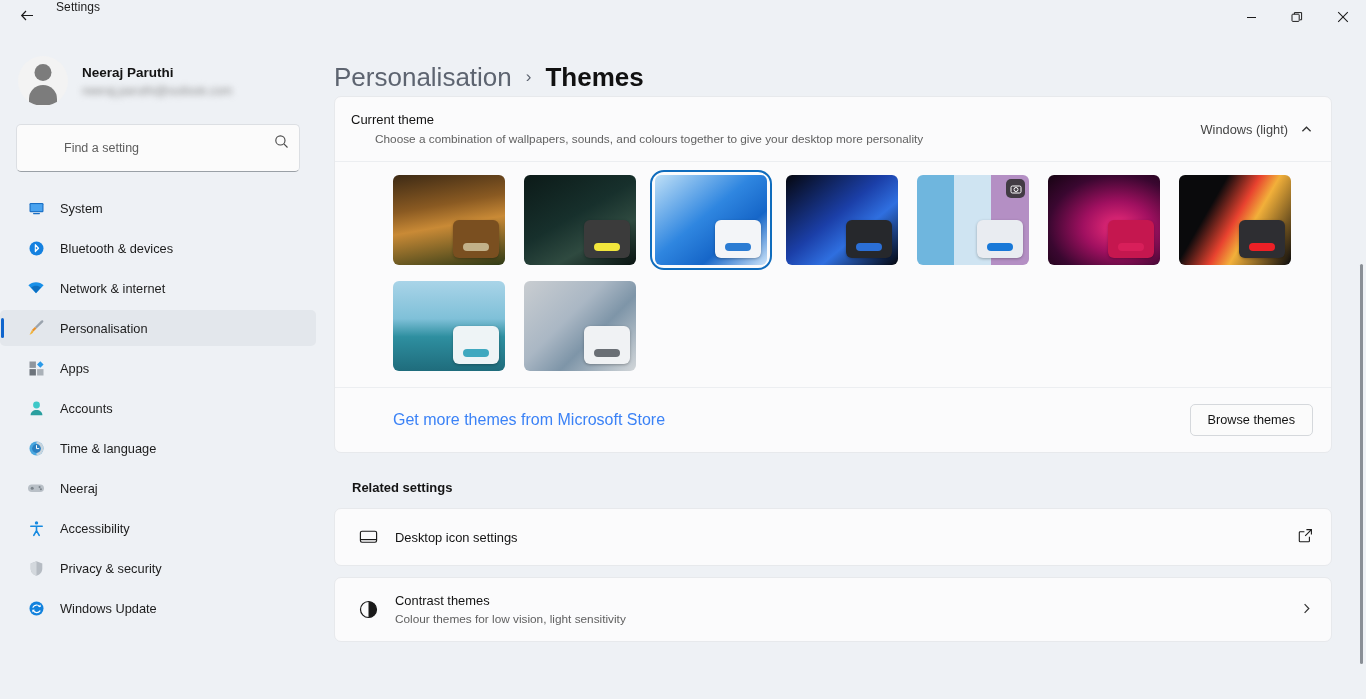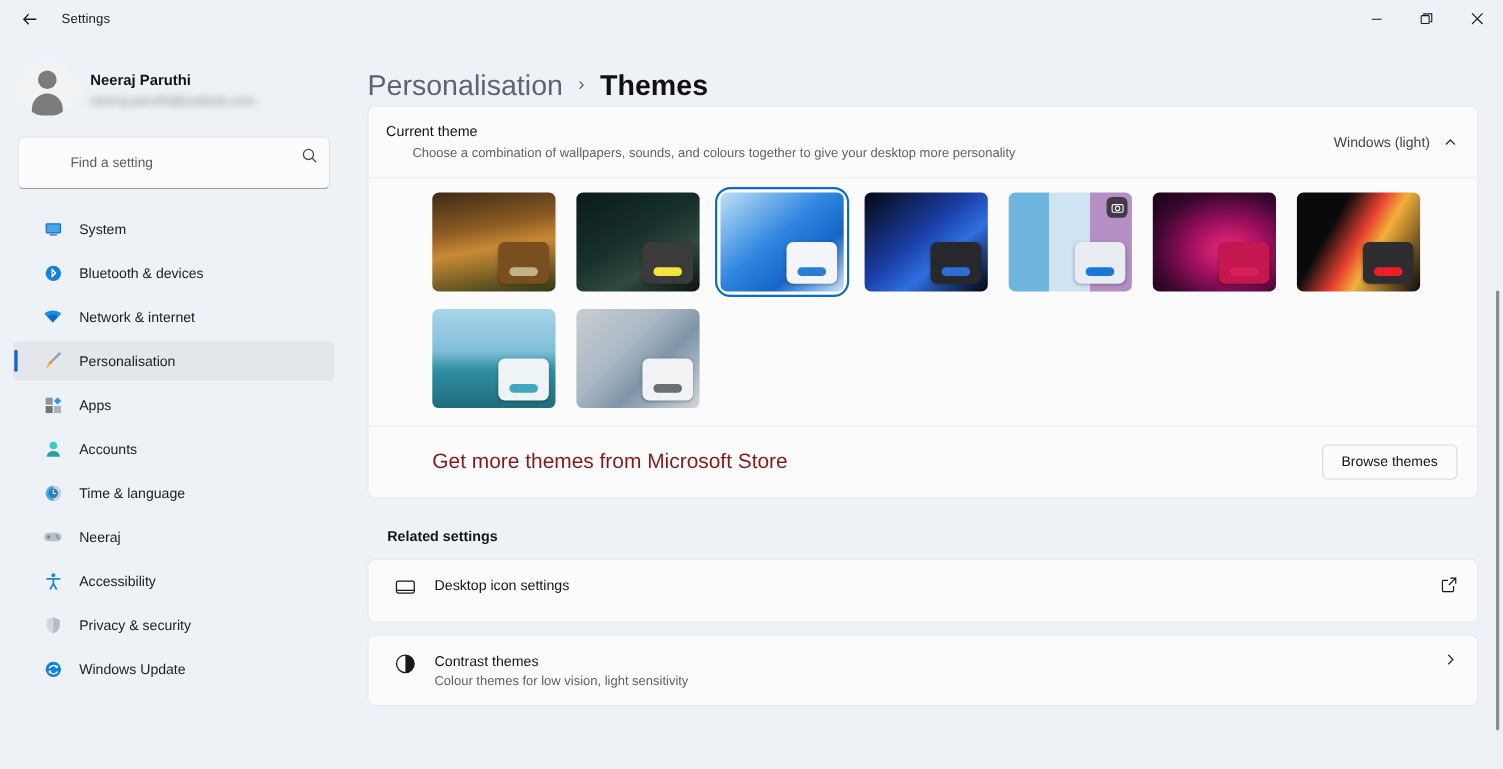--- a/index.html
+++ b/index.html
@@ -7,21 +7,21 @@
     width: 1366px; height: 699px;
     font-family: "Liberation Sans", sans-serif;
     background: #eef1f5;
     overflow: hidden;
   }
   body { position: relative; }
 
   
   .titlebar {
     position: absolute; top: 0; left: 0; width: 1366px; height: 34px;
-    display: flex; align-items: center;
+    display: flex; 
   }
   .back-btn {
     width: 34px; height: 30px; margin-left: 10px;
     display: flex; align-items: center; justify-content: center;
     border-radius: 5px; cursor: pointer;
   }
   .app-title {
     font-size: 12px; color: #1b1b1b; margin-left: 12px; letter-spacing: .1px;
   }
   .win-controls {
@@ -68,21 +68,21 @@
     border-radius: 5px; display: flex; align-items: center; padding-left: 36px;
   }
   .searchbox input {
     border: none; outline: none; background: transparent;
     font-family: "Liberation Sans", sans-serif; font-size: 12.5px;
     color: #2b2b2b; padding: 0 30px 0 11px; width: 100%; height: 100%;
   }
   .searchbox input::placeholder { color: #5d5d5d; }
   .search-icon { position: absolute; right: 10px; top: 9px; }
 
-  .navlist { margin-top: 18px; padding: 0 12px; text-align: right; }
+  .navlist { margin-top: 18px; padding: 0 0; text-align: right; }
   .navitem {
     position: relative; height: 36px; display: flex; align-items: center;
     gap: 14px; padding-left: 26px; border-radius: 5px; cursor: pointer;
     margin-bottom: 4px;
   }
   .navitem.selected { background: #e3e7ec; }
   .navitem.selected::before {
     content: ""; position: absolute; left: 1px; top: 8px;
     width: 3px; height: 20px; border-radius: 2px; background: #0f65cd;
   }
@@ -95,21 +95,21 @@
     width: 1050px; height: 665px; overflow: hidden;
   }
   .breadcrumb {
     display: flex; align-items: center; gap: 14px;
     padding: 24px 0 0 18px; height: 62px;
   }
   .crumb-parent { font-size: 26px; color: #5d6470; cursor: pointer; }
   .crumb-sep { font-size: 17px; color: #5d6470; }
   .crumb-current { font-size: 26px; color: #111; font-weight: bold; }
 
-  .panel { padding: 0 22px 0 18px; }
+  .panel { padding: 0 34px 0 18px; }
 
   .card {
     background: #fbfbfc; border: 1px solid #e7e9ec; border-radius: 7px;
     margin-bottom: 11px;
   }
   .card-head {
     display: flex; align-items: center; padding: 15px 18px 15px 16px;
     cursor: pointer;
   }
   .card-head-text { flex: 1; }
@@ -143,34 +143,34 @@
   .mini-pill { width: 26px; height: 8px; border-radius: 4px; }
   .cam-badge {
     position: absolute; right: 4px; top: 4px; width: 19px; height: 19px;
     border-radius: 5px; background: rgba(40,40,40,.82);
     display: flex; align-items: center; justify-content: center;
   }
 
   .store-row {
     display: flex; align-items: center; padding: 16px 18px 16px 58px;
   }
-  .store-text { flex: 1; font-size: 19px; color: #7f1d1d; }
+  .store-text { flex: 1; font-size: 16px; color: #3b82f6; }
   .browse-btn {
     background: #fbfbfb; border: 1px solid #d5d8dc; border-radius: 5px;
     padding: 8px 17px; font-size: 12.7px; color: #131313;
     font-family: "Liberation Sans", sans-serif; cursor: pointer;
   }
 
   .section-head {
     font-size: 13px; color: #141414; font-weight: bold;
     padding: 16px 0 13px 18px;
   }
 
   .rel-row {
-    display: flex; align-items: flex-start; background: #fbfbfc;
+    display: flex; align-items: center; background: #fbfbfc;
     border: 1px solid #e7e9ec; border-radius: 7px;
     padding: 15px 18px 15px 16px; margin-bottom: 11px; cursor: pointer;
     min-height: 58px;
   }
   .rel-icon { width: 34px; flex: 0 0 34px; display: flex; align-items: center; justify-content: center; }
   .rel-text { flex: 1; padding-left: 10px; }
   .rel-title { font-size: 12.9px; color: #131313; }
   .rel-sub { font-size: 11.8px; color: #5f5f5f; margin-top: 4px; }
 
   .scrollbar {

